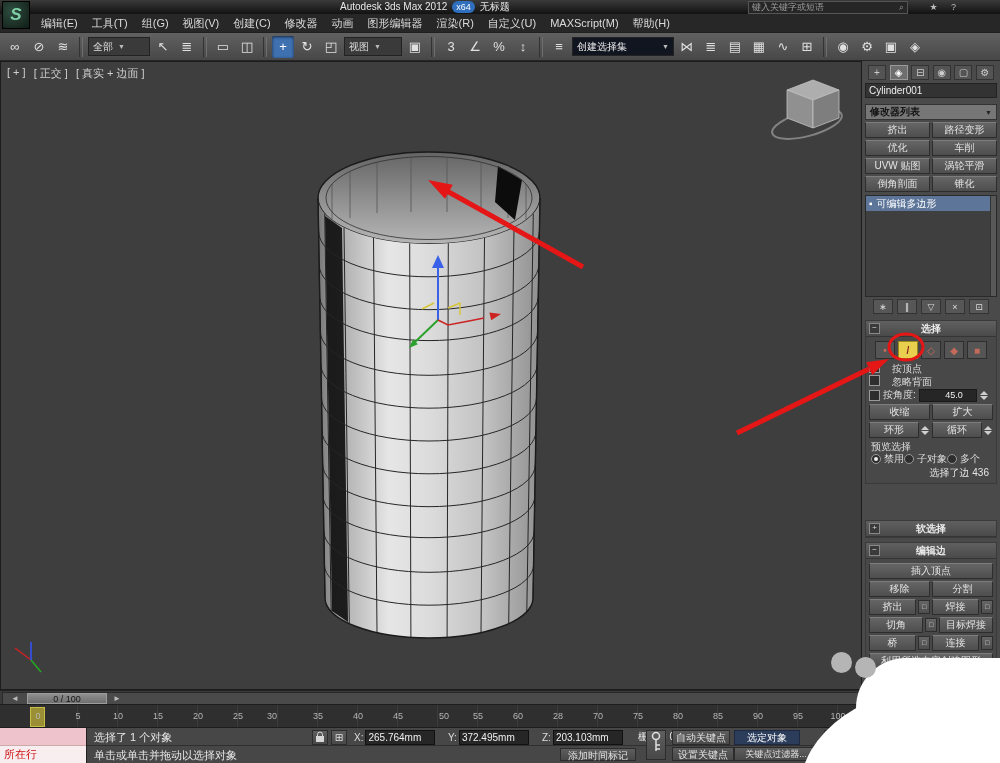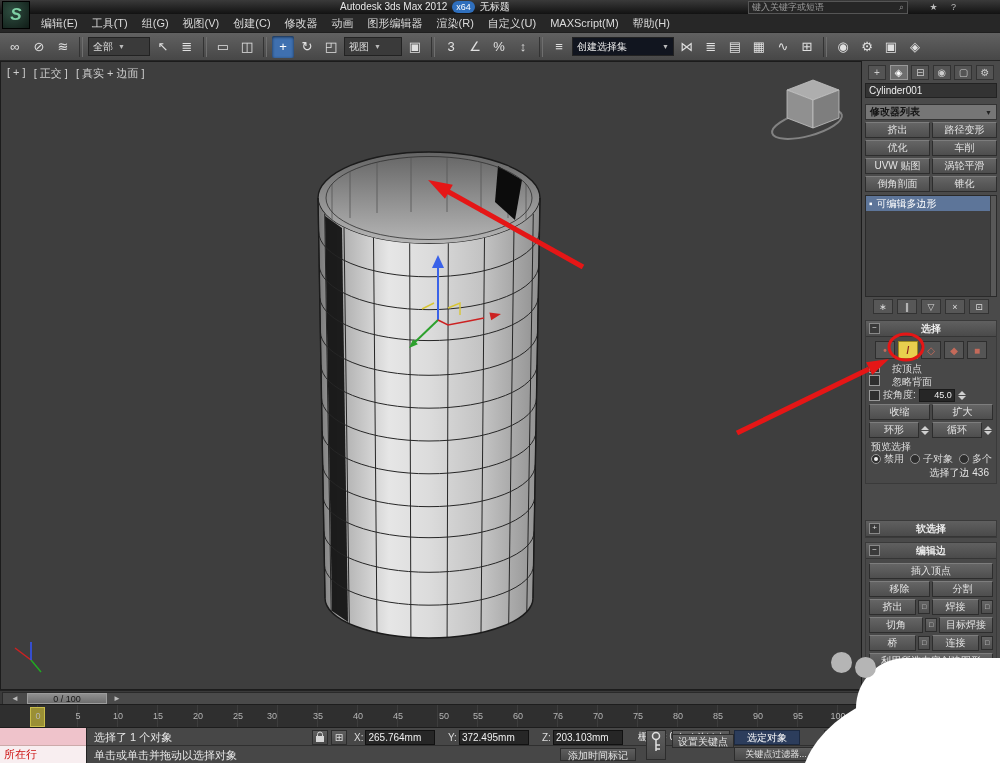--- a/index.html
+++ b/index.html
@@ -75,31 +75,31 @@
   .rtitle{flex:1;text-align:center;font-weight:bold;color:#ececec;}
   .rbody{padding:4px 3px;}
   .sorow{display:flex;gap:3px;justify-content:center;margin-bottom:3px;}
   .sobtn{width:18px;height:16px;background:#555;border:1px solid #2e2e2e;display:flex;
          align-items:center;justify-content:center;color:#c46a5a;font-size:10px;font-weight:bold;}
   .sobtn.active{background:#e8cf4e;border-color:#9c8a1e;color:#8a1f1f;}
   .chkrow{display:flex;align-items:flex-start;gap:12px;height:12px;margin-bottom:1px;}
   .chk{width:9px;height:9px;background:#2e2e2e;border:1px solid #999;flex:0 0 auto;}
   .anglerow{display:flex;align-items:center;gap:3px;height:14px;margin-bottom:2px;}
   .nfield{width:30px;height:11px;background:#262626;border:1px solid #1a1a1a;color:#eee;
-          font-size:9px;text-align:right;line-height:11px;padding:0 2px;}
+          font-size:9px;text-align:right;line-height:11px;padding:0 13px;}
   .spin{display:inline-flex;flex-direction:column;gap:1px;width:9px;}
   .spin i{display:block;width:0;height:0;border-left:4px solid transparent;border-right:4px solid transparent;}
   .spin .up{border-bottom:4px solid #cfcfcf;}
   .spin .dn{border-top:4px solid #cfcfcf;}
   .btnrow{display:flex;gap:2px;margin-bottom:2px;align-items:center;}
   .btnrow .btn{flex:1;}
   .sq{width:10px;height:12px;line-height:12px;background:linear-gradient(#656565,#4e4e4e);
       border:1px solid #2d2d2d;text-align:center;font-size:7px;color:#ddd;flex:0 0 auto;}
   .plabel{height:11px;color:#ddd;padding-left:2px;margin-bottom:2px;}
-  .radios{display:flex;gap:6px;align-items:center;height:11px;margin-bottom:2px;padding-left:2px;}
+  .radios{display:flex;align-items:center;height:11px;margin-bottom:2px;padding-left:2px;}
   .radio-item{display:flex;gap:3px;align-items:center;}
   .rad{width:8px;height:8px;border:1px solid #999;border-radius:50%;background:#2e2e2e;position:relative;}
   .rad.on::after{content:"";position:absolute;left:2px;top:2px;width:4px;height:4px;border-radius:50%;background:#efefef;}
   .selstatus{height:13px;text-align:right;padding-right:4px;color:#e5e5e5;}
   
   .timeline{position:absolute;left:0;top:690px;width:1000px;height:14px;background:#3a3a3a;border-top:1px solid #222;box-sizing:border-box;}
   .tl-track{position:absolute;left:2px;top:1px;width:996px;height:11px;background:#4a4a4a;border:1px solid #2a2a2a;}
   .tl-handle{position:absolute;left:24px;top:0;width:80px;height:11px;background:linear-gradient(#8f8f8f,#6f6f6f);
              border:1px solid #9c9c9c;color:#161616;font-size:9px;text-align:center;line-height:11px;box-sizing:border-box;}
   .tl-arrow{position:absolute;top:0;width:12px;height:11px;color:#bbb;font-size:8px;text-align:center;line-height:11px;}
@@ -568,21 +568,21 @@
         <span class="tick" style="left: 158px;">15</span>
         <span class="tick" style="left: 198px;">20</span>
         <span class="tick" style="left: 238px;">25</span>
         <span class="tick" style="left: 272px;">30</span>
         <span class="tick" style="left: 318px;">35</span>
         <span class="tick" style="left: 358px;">40</span>
         <span class="tick" style="left: 398px;">45</span>
         <span class="tick" style="left: 438px; padding-left: 12px;">50</span>
         <span class="tick" style="left: 478px;">55</span>
         <span class="tick" style="left: 518px;">60</span>
-        <span class="tick" style="left: 558px;">76</span>
+        <span class="tick" style="left: 558px;">28</span>
         <span class="tick" style="left: 598px;">70</span>
         <span class="tick" style="left: 638px;">75</span>
         <span class="tick" style="left: 678px;">80</span>
         <span class="tick" style="left: 718px;">85</span>
         <span class="tick" style="left: 758px;">90</span>
         <span class="tick" style="left: 798px;">95</span>
         <span class="tick" style="left: 838px;">100</span>
       </div>
   </div>
 
@@ -617,21 +617,21 @@
     <div class="sbtn" style="left:560px;top:20px;width:76px;height:13px;font-size:10px">添加时间标记</div>
     <div class="sbtn" style="left:646px;top:2px;width:20px;height:30px">
       <svg width="12" height="24">
         <circle cx="6" cy="5" r="3.5" fill="none" stroke="#e0e0e0" stroke-width="1.5"></circle>
         <line x1="6" y1="8.5" x2="6" y2="20" stroke="#e0e0e0" stroke-width="1.5"></line>
         <line x1="6" y1="14" x2="10" y2="14" stroke="#e0e0e0" stroke-width="1.5"></line>
         <line x1="6" y1="18" x2="10" y2="18" stroke="#e0e0e0" stroke-width="1.5"></line>
       </svg>
     </div>
     <div class="sbtn" style="left:672px;top:2px;width:58px;height:15px">自动关键点</div>
-    <div class="sbtn" style="left:672px;top:6px;width:62px;height:14px">设置关键点</div>
+    <div class="sbtn" style="left:672px;top:19px;width:62px;height:14px">设置关键点</div>
     <div class="sbtn pressed" style="left:734px;top:2px;width:66px;height:15px">选定对象</div>
     <div class="sbtn" style="left:734px;top:19px;width:84px;height:14px;font-size:9px">关键点过滤器...</div>
     <div class="pbrow">
       <div class="pbtn">
           <span>«</span>
         </div>
       <div class="pbtn">
           <span>◁</span>
         </div>
       <div class="pbtn">

